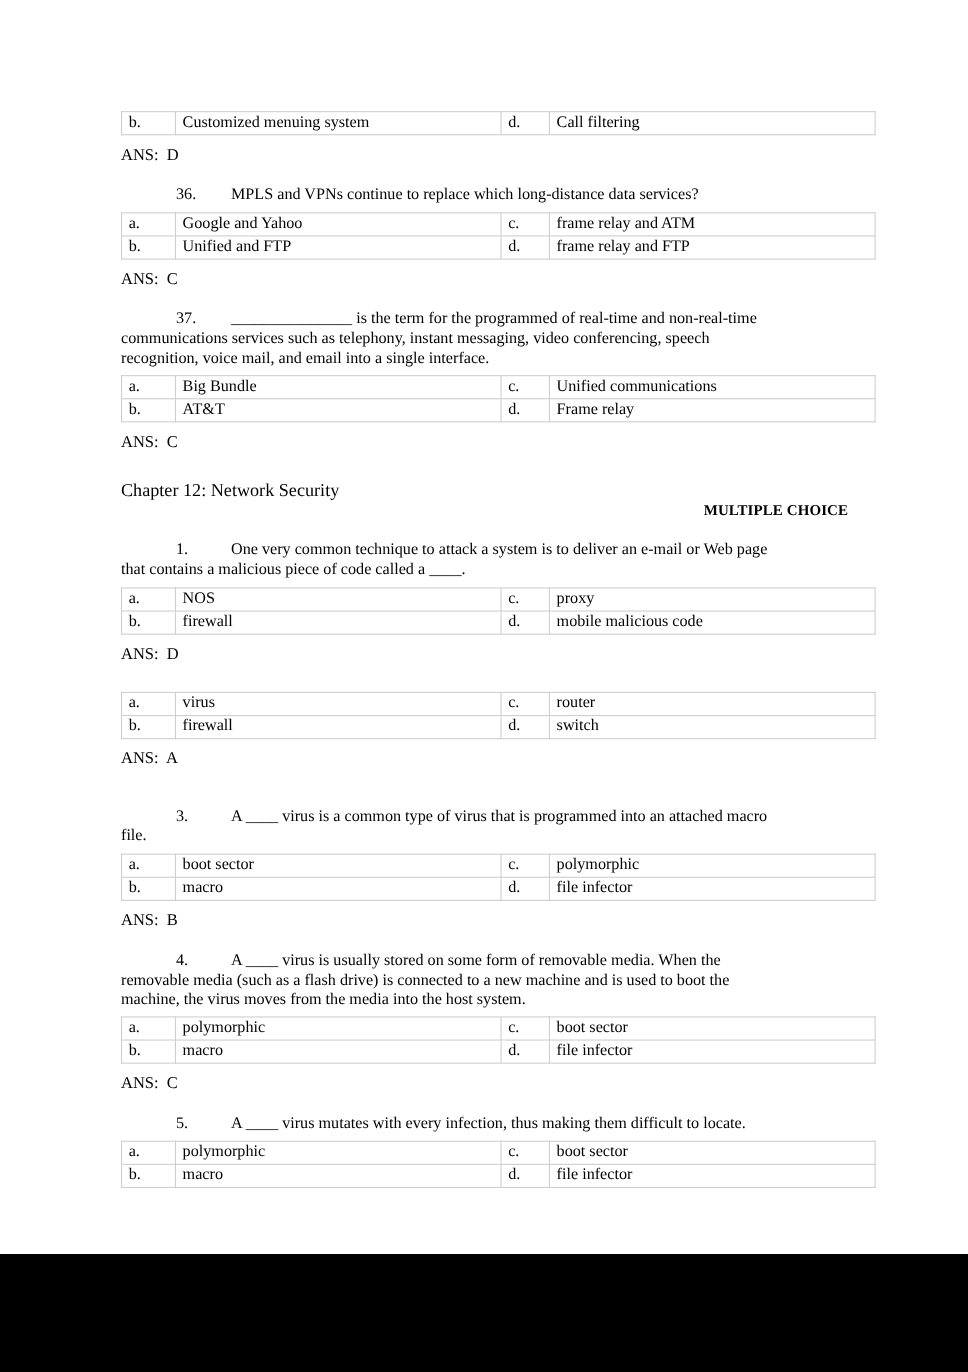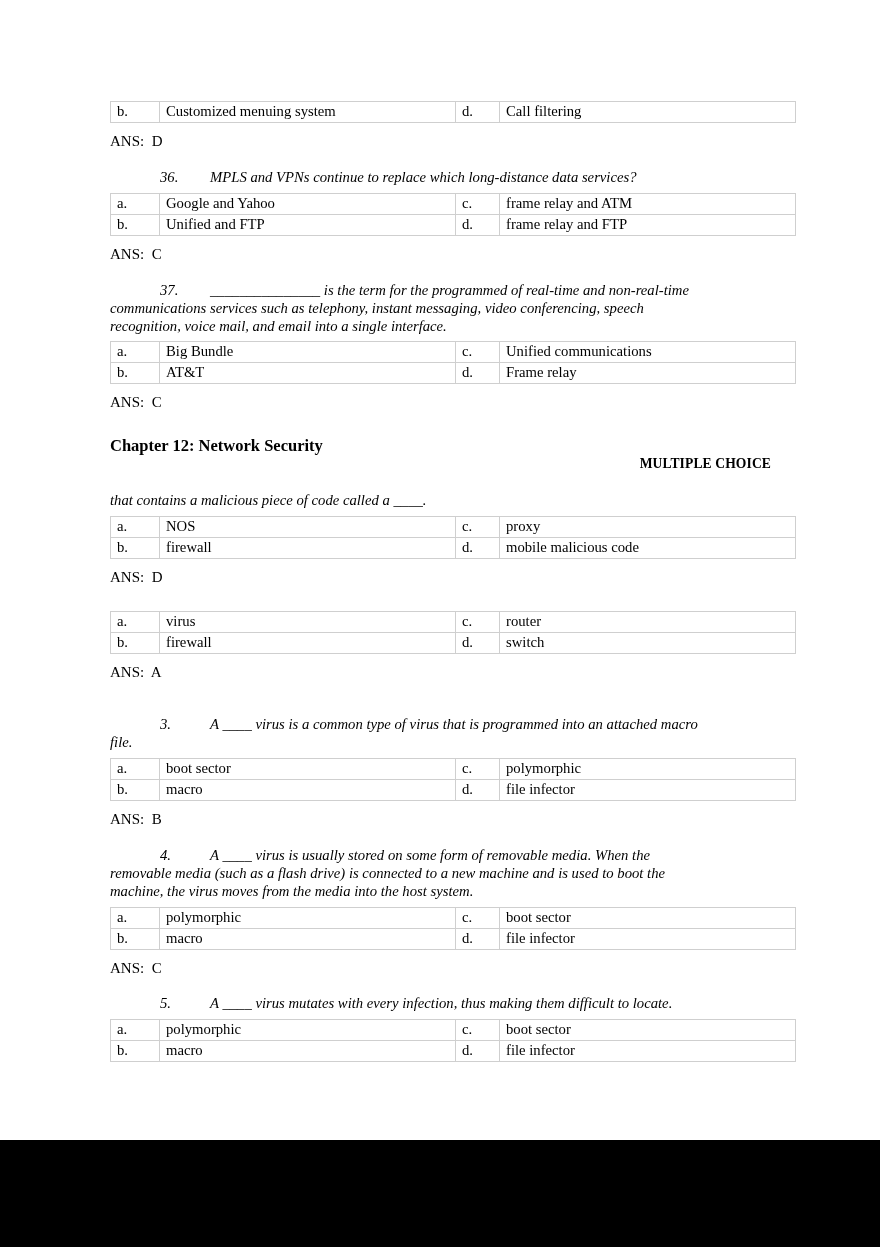--- a/index.html
+++ b/index.html
@@ -23,21 +23,20 @@
     left: 110px;
     top: 101px;
     width: 661px;
   }
   .qtext {
     font-size: 14.7px;
     line-height: 17.9px;
     text-align: left;
     margin: 0;
     text-indent: 0;
-    font-style: italic;
   }
   .qnum {
     display: inline-block;
     width: 50px;
     margin-left: 50px;
   }
   .ans {
     font-size: 15px;
     line-height: 17.9px;
     margin: 0;
@@ -66,21 +65,21 @@
   td.v2 { width: 289px; }
   .gap6  { height: 6px; }
   .gap10 { height: 10px; }
   .gap18 { height: 18px; }
   .gap20 { height: 20px; }
   .gap24 { height: 24px; }
   .gap34 { height: 34px; }
   h1.chapter {
     font-size: 16.5px;
     line-height: 19px;
-    font-weight: bold;
+    font-weight: normal;
     margin: 0;
   }
   h2.section {
     font-size: 13.6px;
     line-height: 17px;
     font-weight: bold;
     margin: 0;
     letter-spacing: 0.1px;
     text-align: right;
   }
@@ -161,20 +160,21 @@
     <div class="gap10"></div>
     <p class="ans">ANS:  C</p>
 
     <div class="gap24"></div>
 
     <h1 class="chapter">Chapter 12: Network Security</h1>
     <h2 class="section">MULTIPLE CHOICE</h2>
 
     <div class="gap20"></div>
 
+    <p class="qtext"><span class="qnum">1.</span><span>One very common technique to attack a system is to deliver an e-mail or Web page</span></p>
     <p class="qtext">that contains a malicious piece of code called a ____.</p>
     <div class="gap6"></div>
     <table class="opts">
       <tbody>
           <tr>
         <td class="k">a.</td>
         <td class="v">NOS</td>
         <td class="k2">c.</td>
         <td class="v2">proxy</td>
       </tr>

